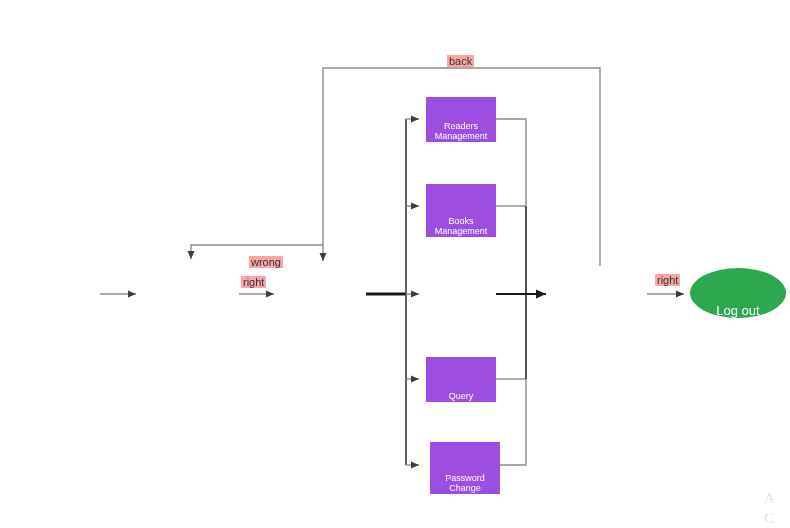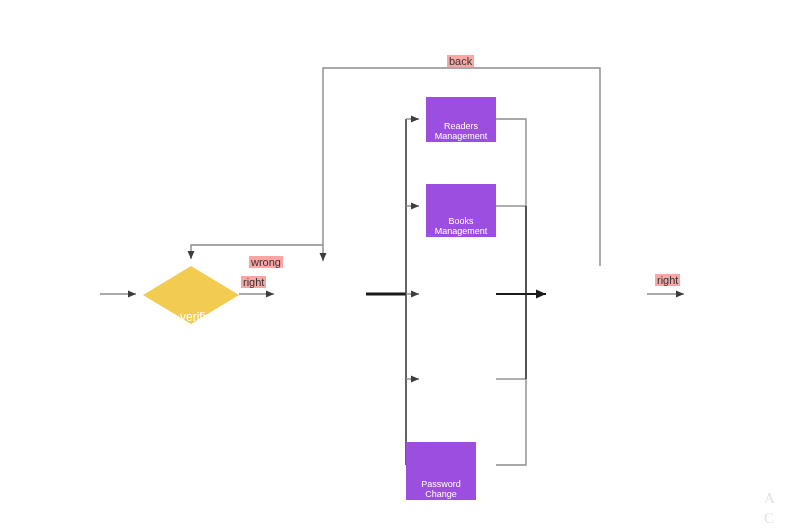--- a/index.html
+++ b/index.html
@@ -120,46 +120,46 @@
     <path d="M496,379 L526,379" fill="none" stroke="#8c8c8c" stroke-width="1.4"></path>
     <path d="M496,465 L526,465 L526,294" fill="none" stroke="#8c8c8c" stroke-width="1.4"></path>
     <path d="M526,206 L526,379" fill="none" stroke="#3d3d3d" stroke-width="1.6"></path>
 
     <path d="M496,294 L546,294" fill="none" stroke="#1a1a1a" stroke-width="2.2" marker-end="url(#arrow-thick)"></path>
 
     <path d="M647,294 L684,294" fill="none" stroke="#8c8c8c" stroke-width="1.6" marker-end="url(#arrow-dark)"></path>
   </svg>
 
 
-  <div class="node node-diamond" style="left:143px; top:266px; width:96px; height:58px; font-size:12px;">
-    <svg class="diamond-shape" viewBox="0 0 96 58" preserveAspectRatio="none">
-      <polygon points="48,0 96,29 48,58 0,29" fill="#F2CB51"></polygon>
-    </svg>
-    <span class="node-label">be verified</span>
-  </div>
 
 
   <div class="node node-rect" style="left:426px; top:97px; width:70px; height:45px; background:#9B4EE0; font-size:9px;">
     <span class="node-label">Readers
 Management</span>
   </div>
 
   <div class="node node-rect" style="left:426px; top:184px; width:70px; height:53px; background:#9B4EE0; font-size:9px;">
     <span class="node-label">Books
 Management</span>
   </div>
 
 
+  <div class="node node-rect" style="left:426px; top:357px; width:70px; height:45px; background:#9B4EE0; font-size:9px;">
+    <span class="node-label">Query</span>
+  </div>
 
-  <div class="node node-rect" style="left:406px; top:442px; width:70px; height:58px; background:#9B4EE0; font-size:9px;">
+  <div class="node node-rect" style="left:430px; top:442px; width:70px; height:52px; background:#9B4EE0; font-size:9px;">
     <span class="node-label">Password
 Change</span>
   </div>
 
 
+  <div class="node node-ellipse" style="left:690px; top:268px; width:96px; height:50px; background:#2EA84F; font-size:13px;">
+    <span class="node-label">Log out</span>
+  </div>
 
   <div class="edge-label" style="left:241px; top:276px;">right</div>
   <div class="edge-label" style="left:249px; top:222px;margin-top:34px;">wrong</div>
   <div class="edge-label" style="left:447px; top:55px;">back</div>
   <div class="edge-label" style="left:655px; top:274px;">right</div>
 
   <div class="watermark" style="left:764px; top:488px;">A
 C</div>
 
 </div>

